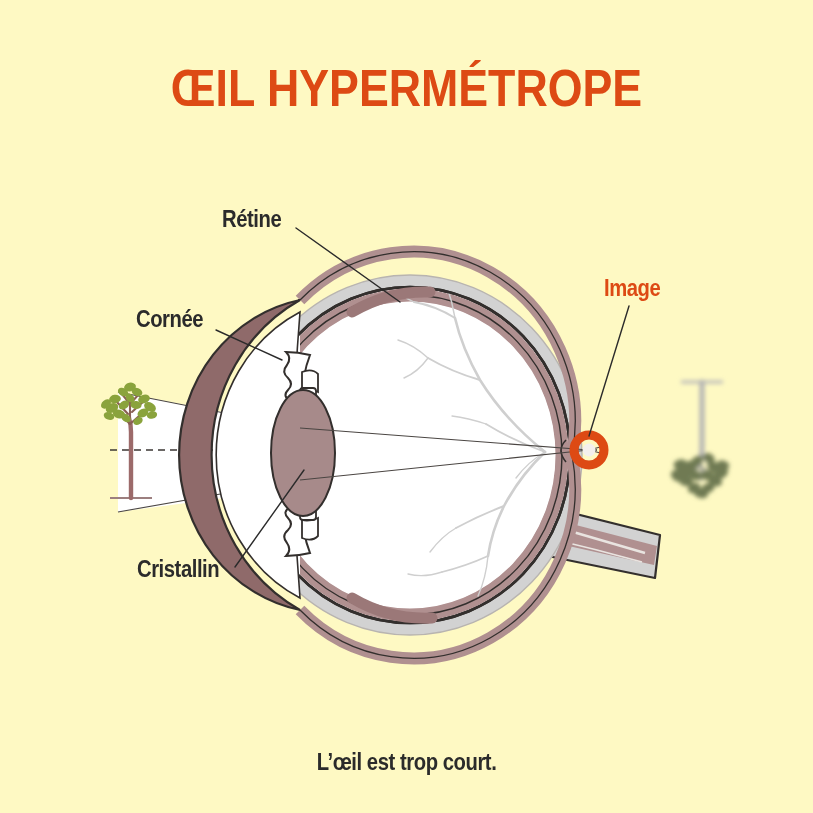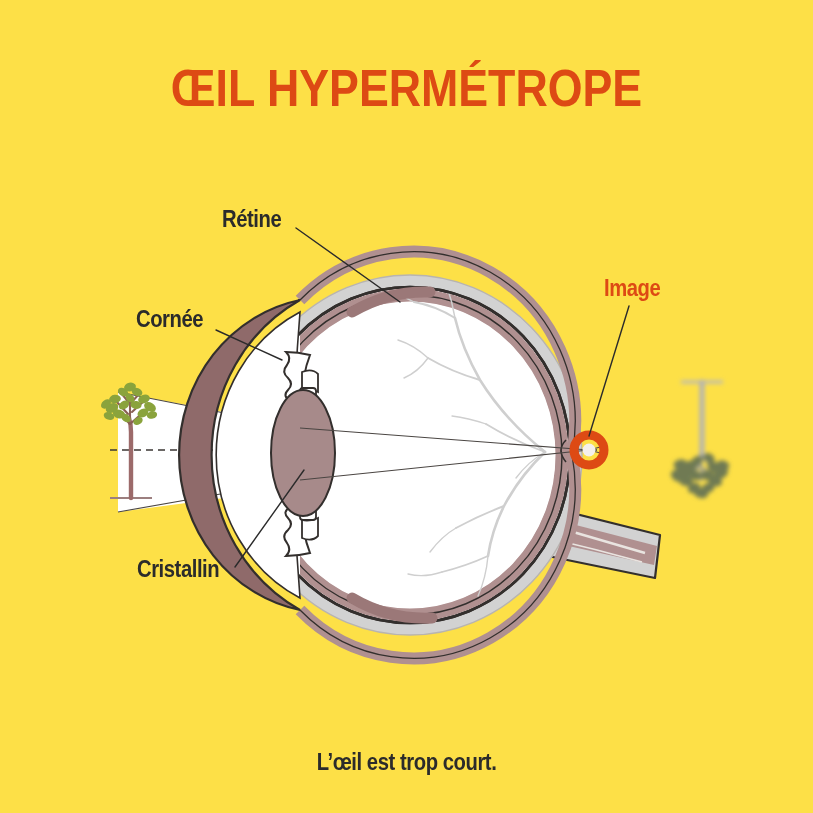--- a/index.html
+++ b/index.html
@@ -5,21 +5,21 @@
 <style>
   html, body {
     margin: 0;
     padding: 0;
     background: #f4f0ec;
   }
   #stage {
     position: relative;
     width: 813px;
     height: 813px;
-    background: #fde047;
+    background: #fef9c3;
     overflow: hidden;
     font-family: "Liberation Sans", sans-serif;
   }
   #diagram-svg {
     position: absolute;
     inset: 0;
     width: 813px;
     height: 813px;
     display: block;
   }

